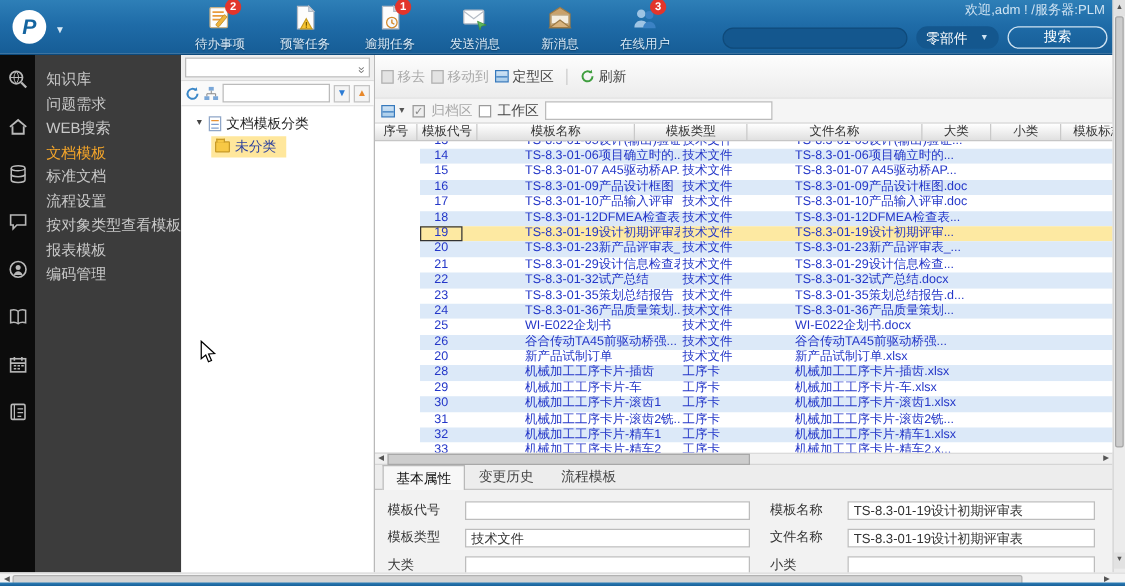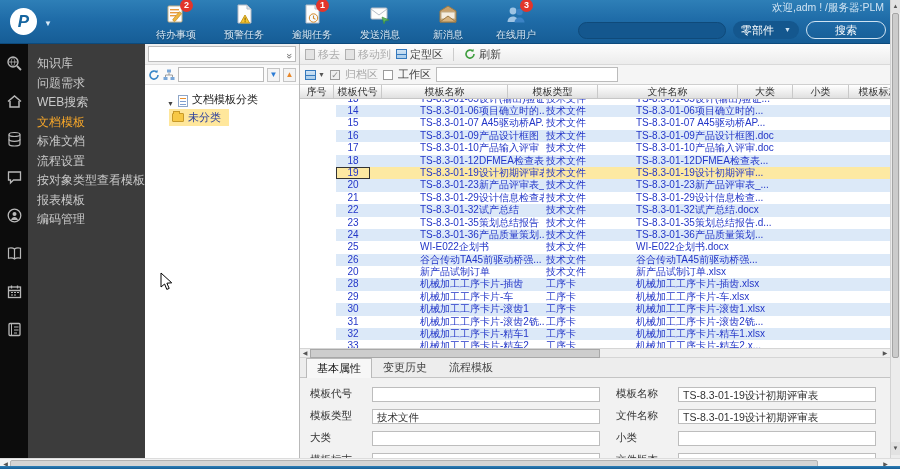--- a/index.html
+++ b/index.html
@@ -47,32 +47,32 @@
   .combo-row { height:21px; background:#efefef; border-bottom:1px solid #dcdcdc; padding:2px 3px; display:flex; }
   .combo { flex:1; background:#fff; border:1px solid #bbb; position:relative; }
   .combo .dbl { position:absolute; right:3px; top:4px; color:#777; font-size:10px; transform:rotate(90deg); line-height:10px; }
   .tree-toolbar { height:20px; display:flex; align-items:center; gap:3px; padding:0 3px; border-bottom:1px solid #e3e3e3; background:#fafafa; }
   .tree-toolbar svg { width:12px; height:12px; }
   .tfilter { flex:1; height:15px; border:1px solid #bbb; background:#fff; outline:none; font-size:10px; padding:0 2px; min-width:20px;}
   .minibtn { width:13px; height:14px; border:1px solid #c4c4c4; background:#f4f4f4; font-size:8px; line-height:12px; text-align:center; cursor:pointer; }
   .minibtn.blue { color:#2b7bd4; }
   .minibtn.orange { color:#e8882a; }
   .tree-body { padding-top:5px; font-size:11px; }
-  .tree-root { display:flex; align-items:flex-end; gap:4px; padding-left:22px; height:17px; color:#222; cursor:pointer; }
+  .tree-root { display:flex; align-items:center; gap:4px; padding-left:11px; height:17px; color:#222; cursor:pointer; }
   .tree-caret { font-size:7px; color:#444; }
   .doc-ic { width:10px; height:12px; background:#fff; border:1px solid #8fa6c8; position:relative; }
   .doc-ic::after { content:""; position:absolute; left:1px; top:2px; width:6px; height:1px; background:#e89030; box-shadow:0 3px 0 #7f9fd0, 0 6px 0 #7f9fd0; }
   .tree-node { margin-left:24px; margin-top:2px; height:17px; display:flex; align-items:center; gap:4px;
     background:#ffe79c; width:fit-content; padding:0 8px 0 3px; color:#2b3f9e; cursor:pointer; }
   .folder { width:12px; height:9px; background:#f7c845; border:1px solid #c89a28; border-radius:1px; position:relative; }
   .folder::before { content:""; position:absolute; left:0; top:-3px; width:5px; height:2px; background:#f7c845; border:1px solid #c89a28; border-bottom:none; }
 
   
   .main { position:absolute; left:300px; top:44px; width:590px; height:414px; background:#fff; }
-  .tb1 { height:21px; background:linear-gradient(#fdfdfd,#ececec); border-bottom:1px solid #d9d9d9;
+  .tb1 { height:35px; background:linear-gradient(#fdfdfd,#ececec); border-bottom:1px solid #d9d9d9;
     display:flex; align-items:center; gap:5px; padding:0 5px; font-size:11px;font-family:Liberation Serif, serif; }
   .tbtn { display:flex; align-items:center; gap:3px; color:#444; cursor:pointer; }
   .tbtn.disabled { color:#ababab; cursor:default; }
   .sep { width:1px; height:13px; background:#ccc; margin:0 5px; }
   .ic-file { width:10px; height:11px; background:#e3e3e3; border:1px solid #b0b0b0; }
   .ic-grid { width:11px; height:10px; border:1px solid #3579bd; background:linear-gradient(#cfe3f5,#a8ccea); position:relative; }
   .ic-grid::after { content:""; position:absolute; left:0; top:4px; width:9px; height:1px; background:#3579bd; }
   .tb2 { height:20px; background:#f5f5f5; border-bottom:1px solid #cfcfcf; display:flex; align-items:center; gap:5px; padding:0 5px; font-size:11px; color:#444; }
   .gridsel { display:flex; align-items:center; gap:2px; cursor:pointer; }
   .gridsel .car { font-size:7px; color:#555; }

